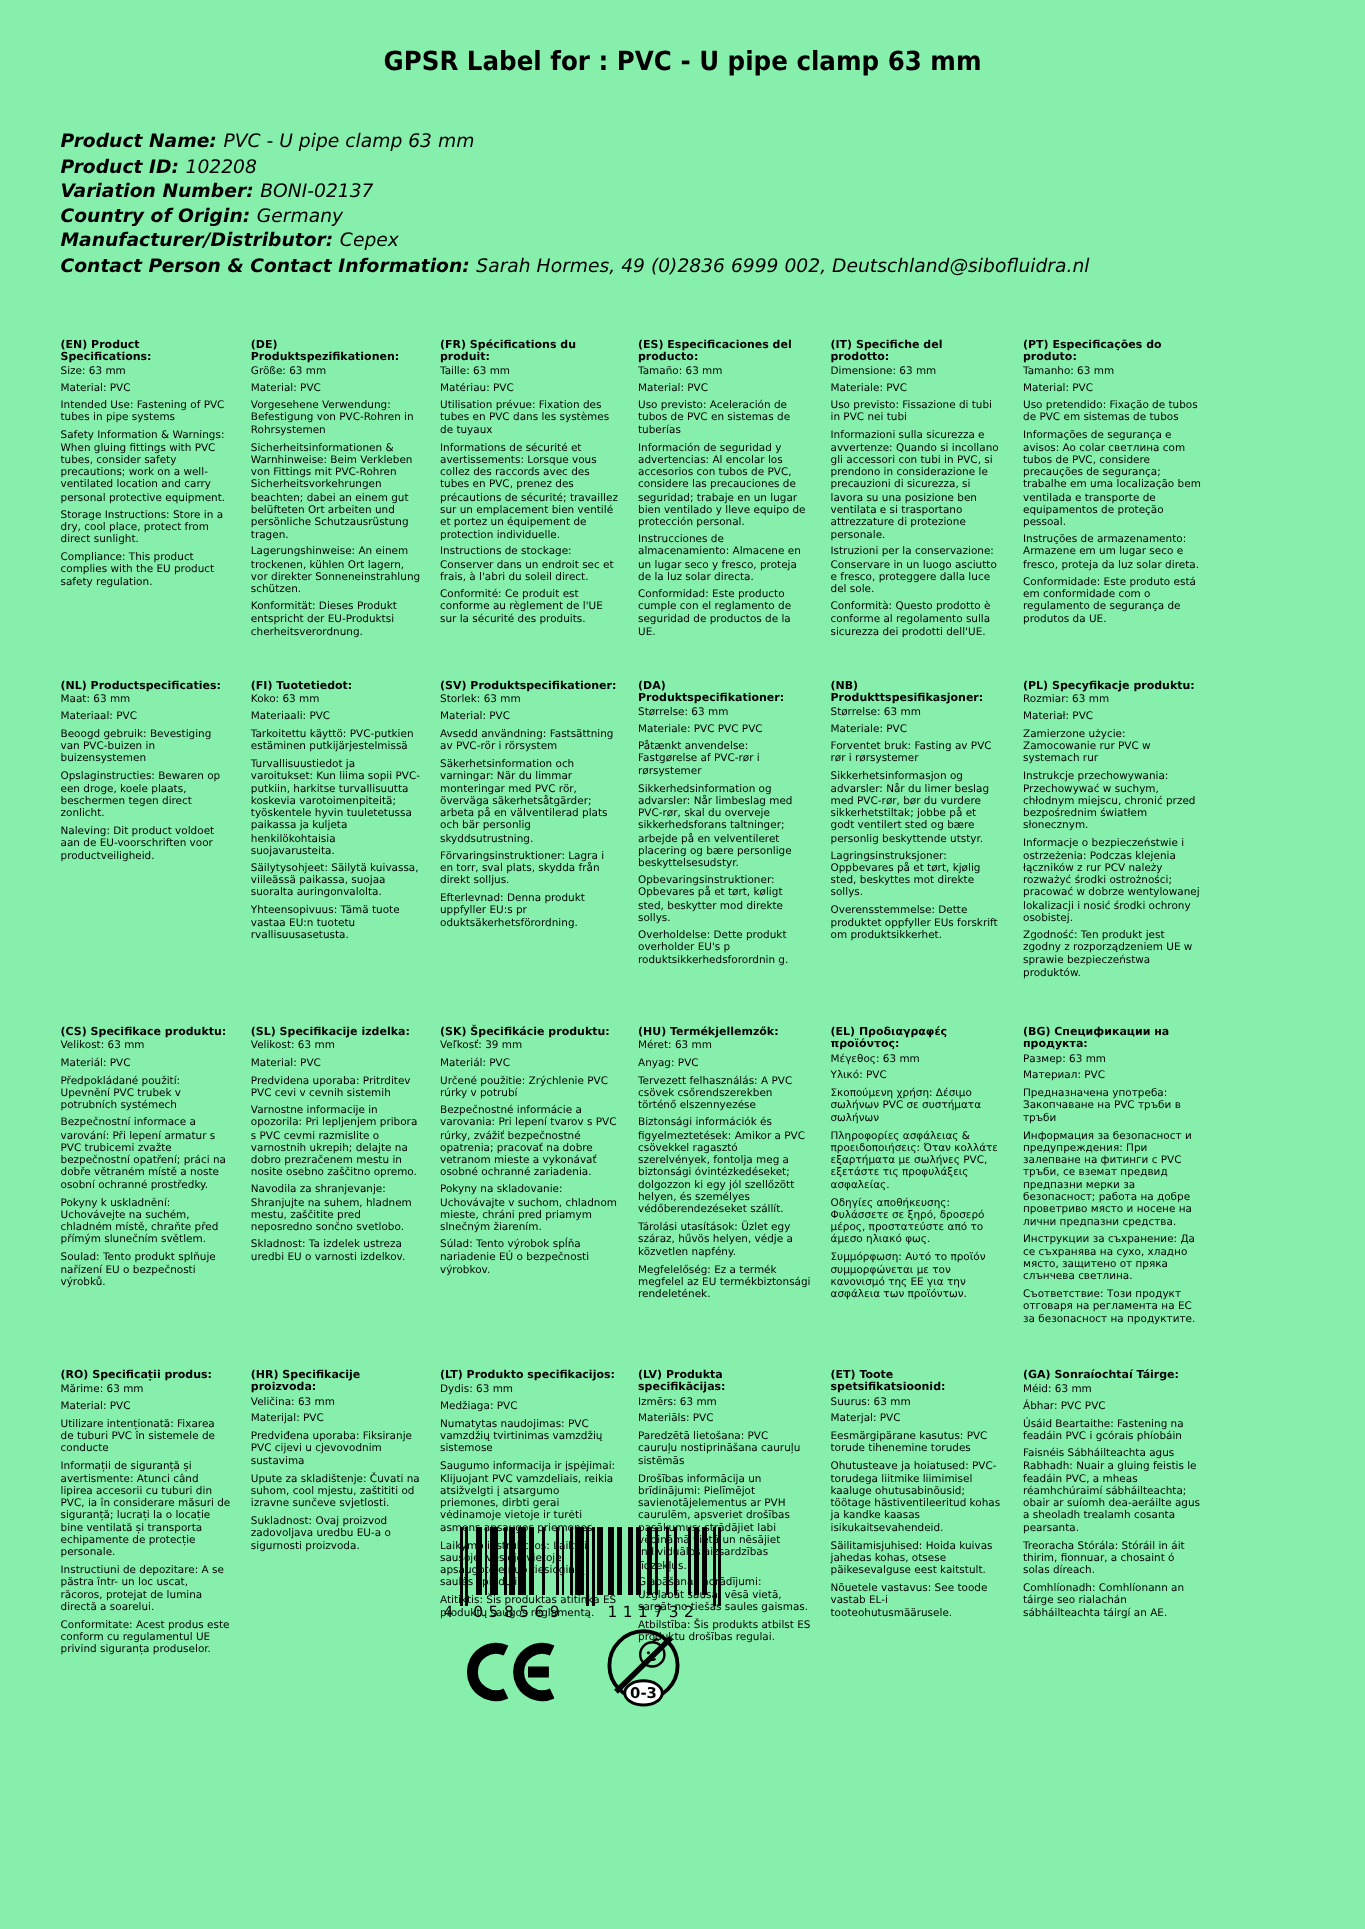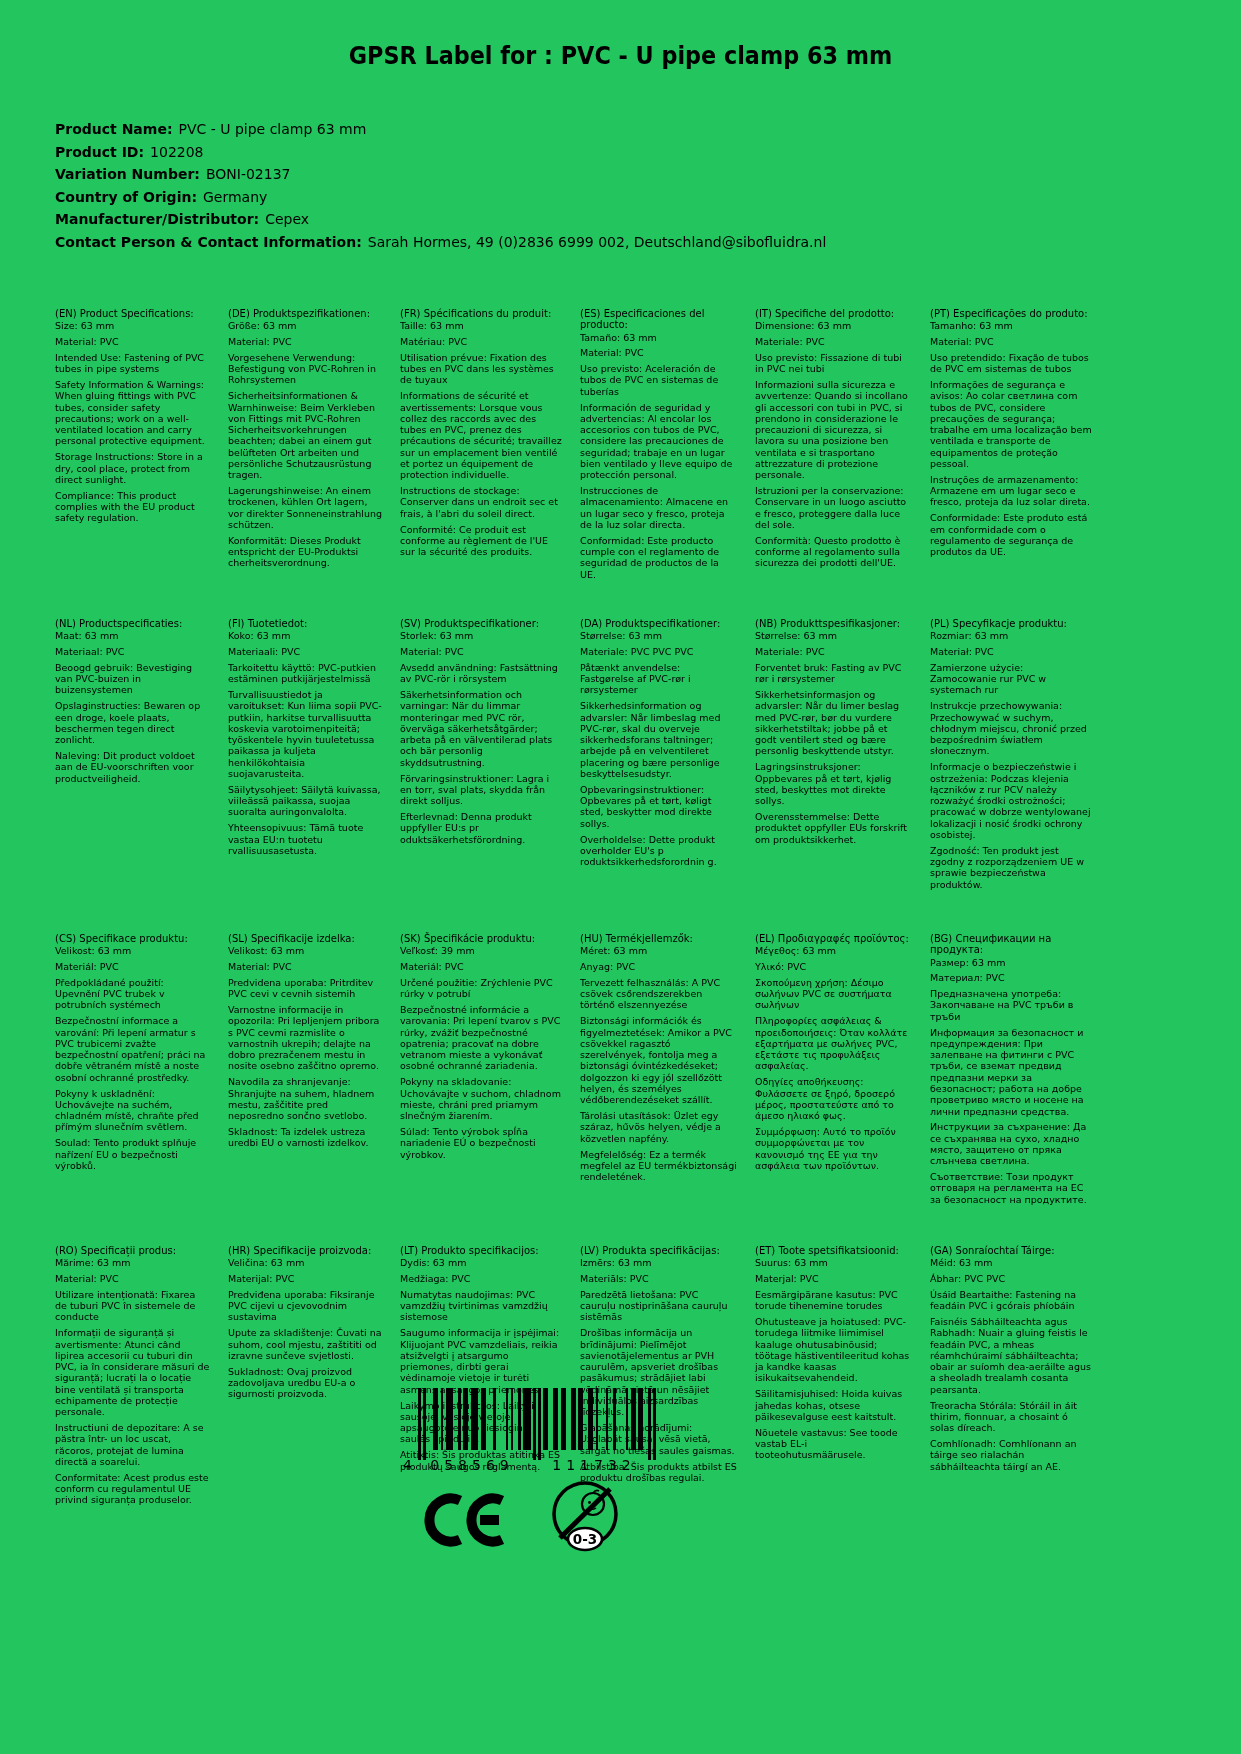--- a/index.html
+++ b/index.html
@@ -1,38 +1,38 @@
 <!DOCTYPE html>
 <html><head>
 <meta charset="utf-8">
 <style>
   * { margin:0; padding:0; box-sizing:border-box; }
   html,body { background:#fff; }
   body {
     width:1241px; height:1754px; position:relative;
     font-family:"DejaVu Sans", sans-serif; color:#000;
   }
-  .page { position:absolute; inset:0; background:#22c55e; }
+  .page { position:absolute; inset:0; background:#86efac; }
   .doc-title {
     position:absolute; top:42px; left:0; width:100%;
     text-align:center; font-size:24px; font-weight:bold;
     transform:scaleX(0.93);
   }
   .product-info { position:absolute; left:55px; top:118px; width:1100px; }
-  .pf-row { font-size:14px; line-height:22.5px; white-space:nowrap; }
+  .pf-row { font-size:17px; line-height:22.5px; white-space:nowrap;font-style:italic; }
   .pf-label { font-weight:bold; }
   .pf-value { font-weight:normal; padding-left:6px; }
   .lang-grid {
     position:absolute; left:55px; top:308px; width:1150px;
     display:grid;
     grid-template-columns:173px 172px 180px 175px 175px 180px;
     grid-template-rows:310px 315px 312px auto;
   }
   .lang-block { padding-right:18px; font-size:9.5px; line-height:11.3px; }
-  .lang-header { font-size:10px; font-weight:normal; margin-bottom:1px; }
+  .lang-header { font-size:10px; font-weight:bold; margin-bottom:1px; }
   .lang-block p { margin:0 0 4.5px 0; }
   .barcode-wrap { position:absolute; left:388px; top:1388px; }
   .barcode-wrap svg text { font-family:"DejaVu Sans", sans-serif; }
   .ce-wrap { position:absolute; left:416px; top:1492px; }
   .age-wrap { position:absolute; left:550px; top:1476px; }
 </style>
 </head>
 <body>
 
 <div class="page">

